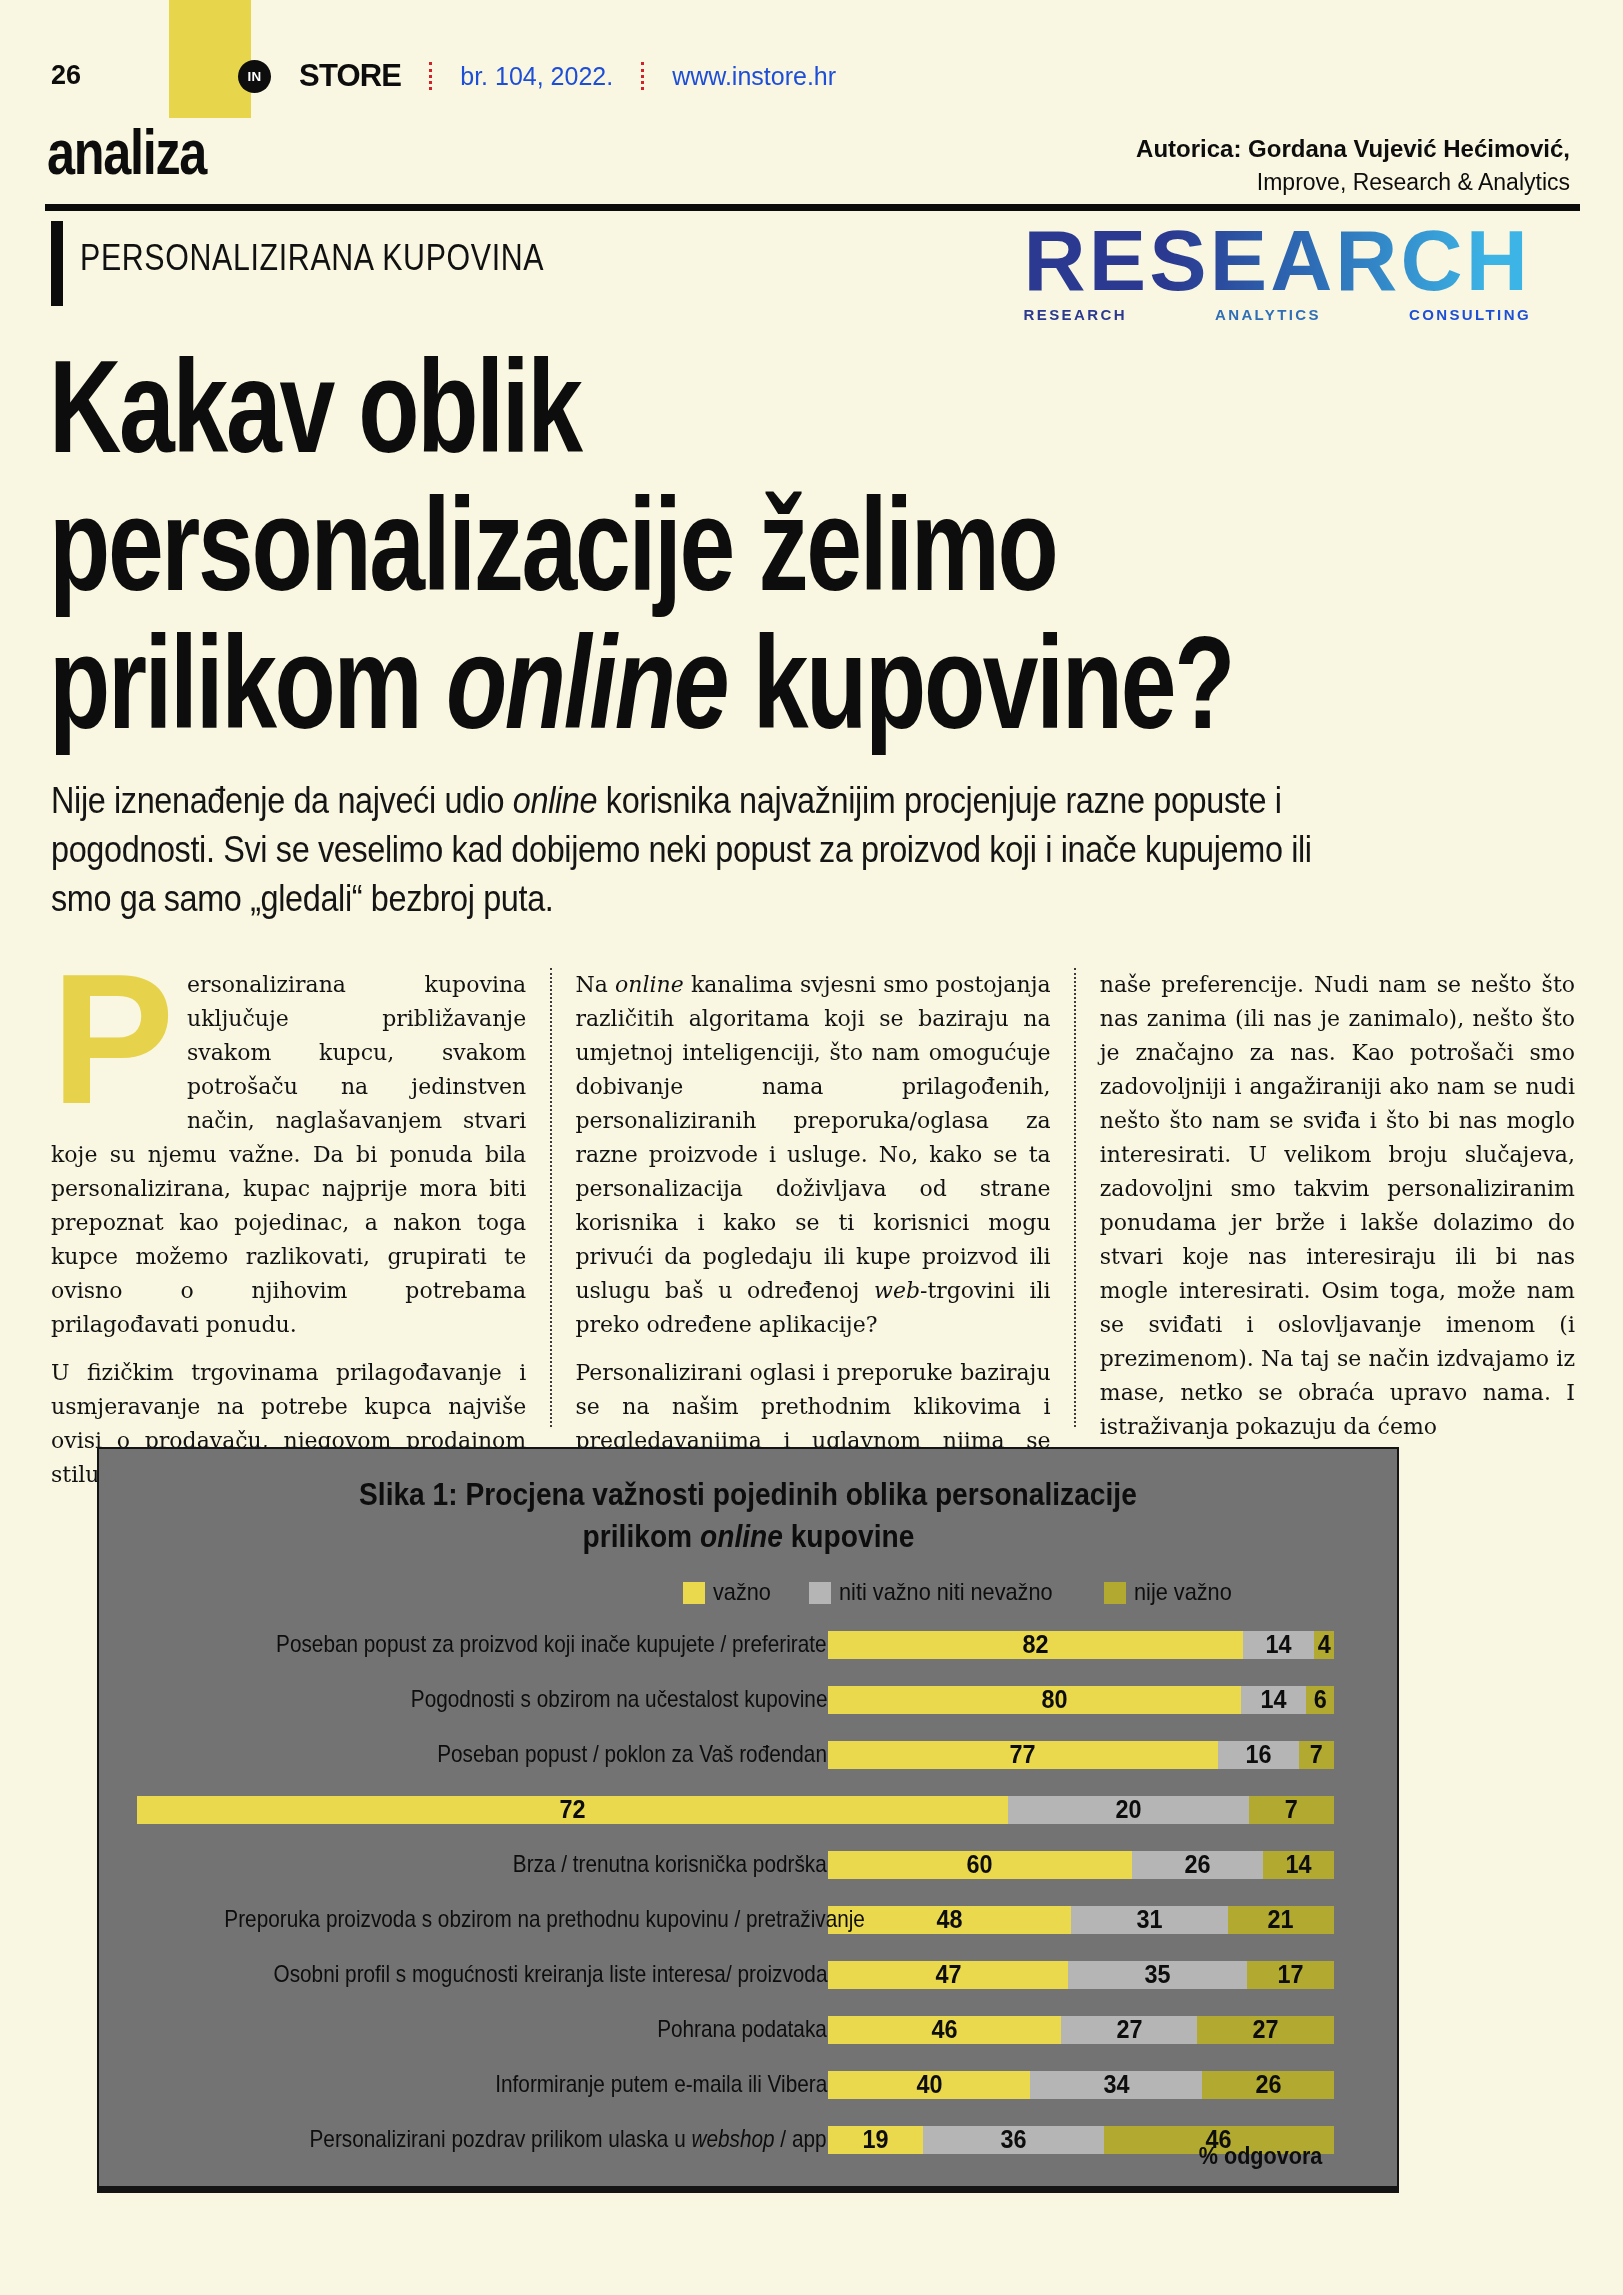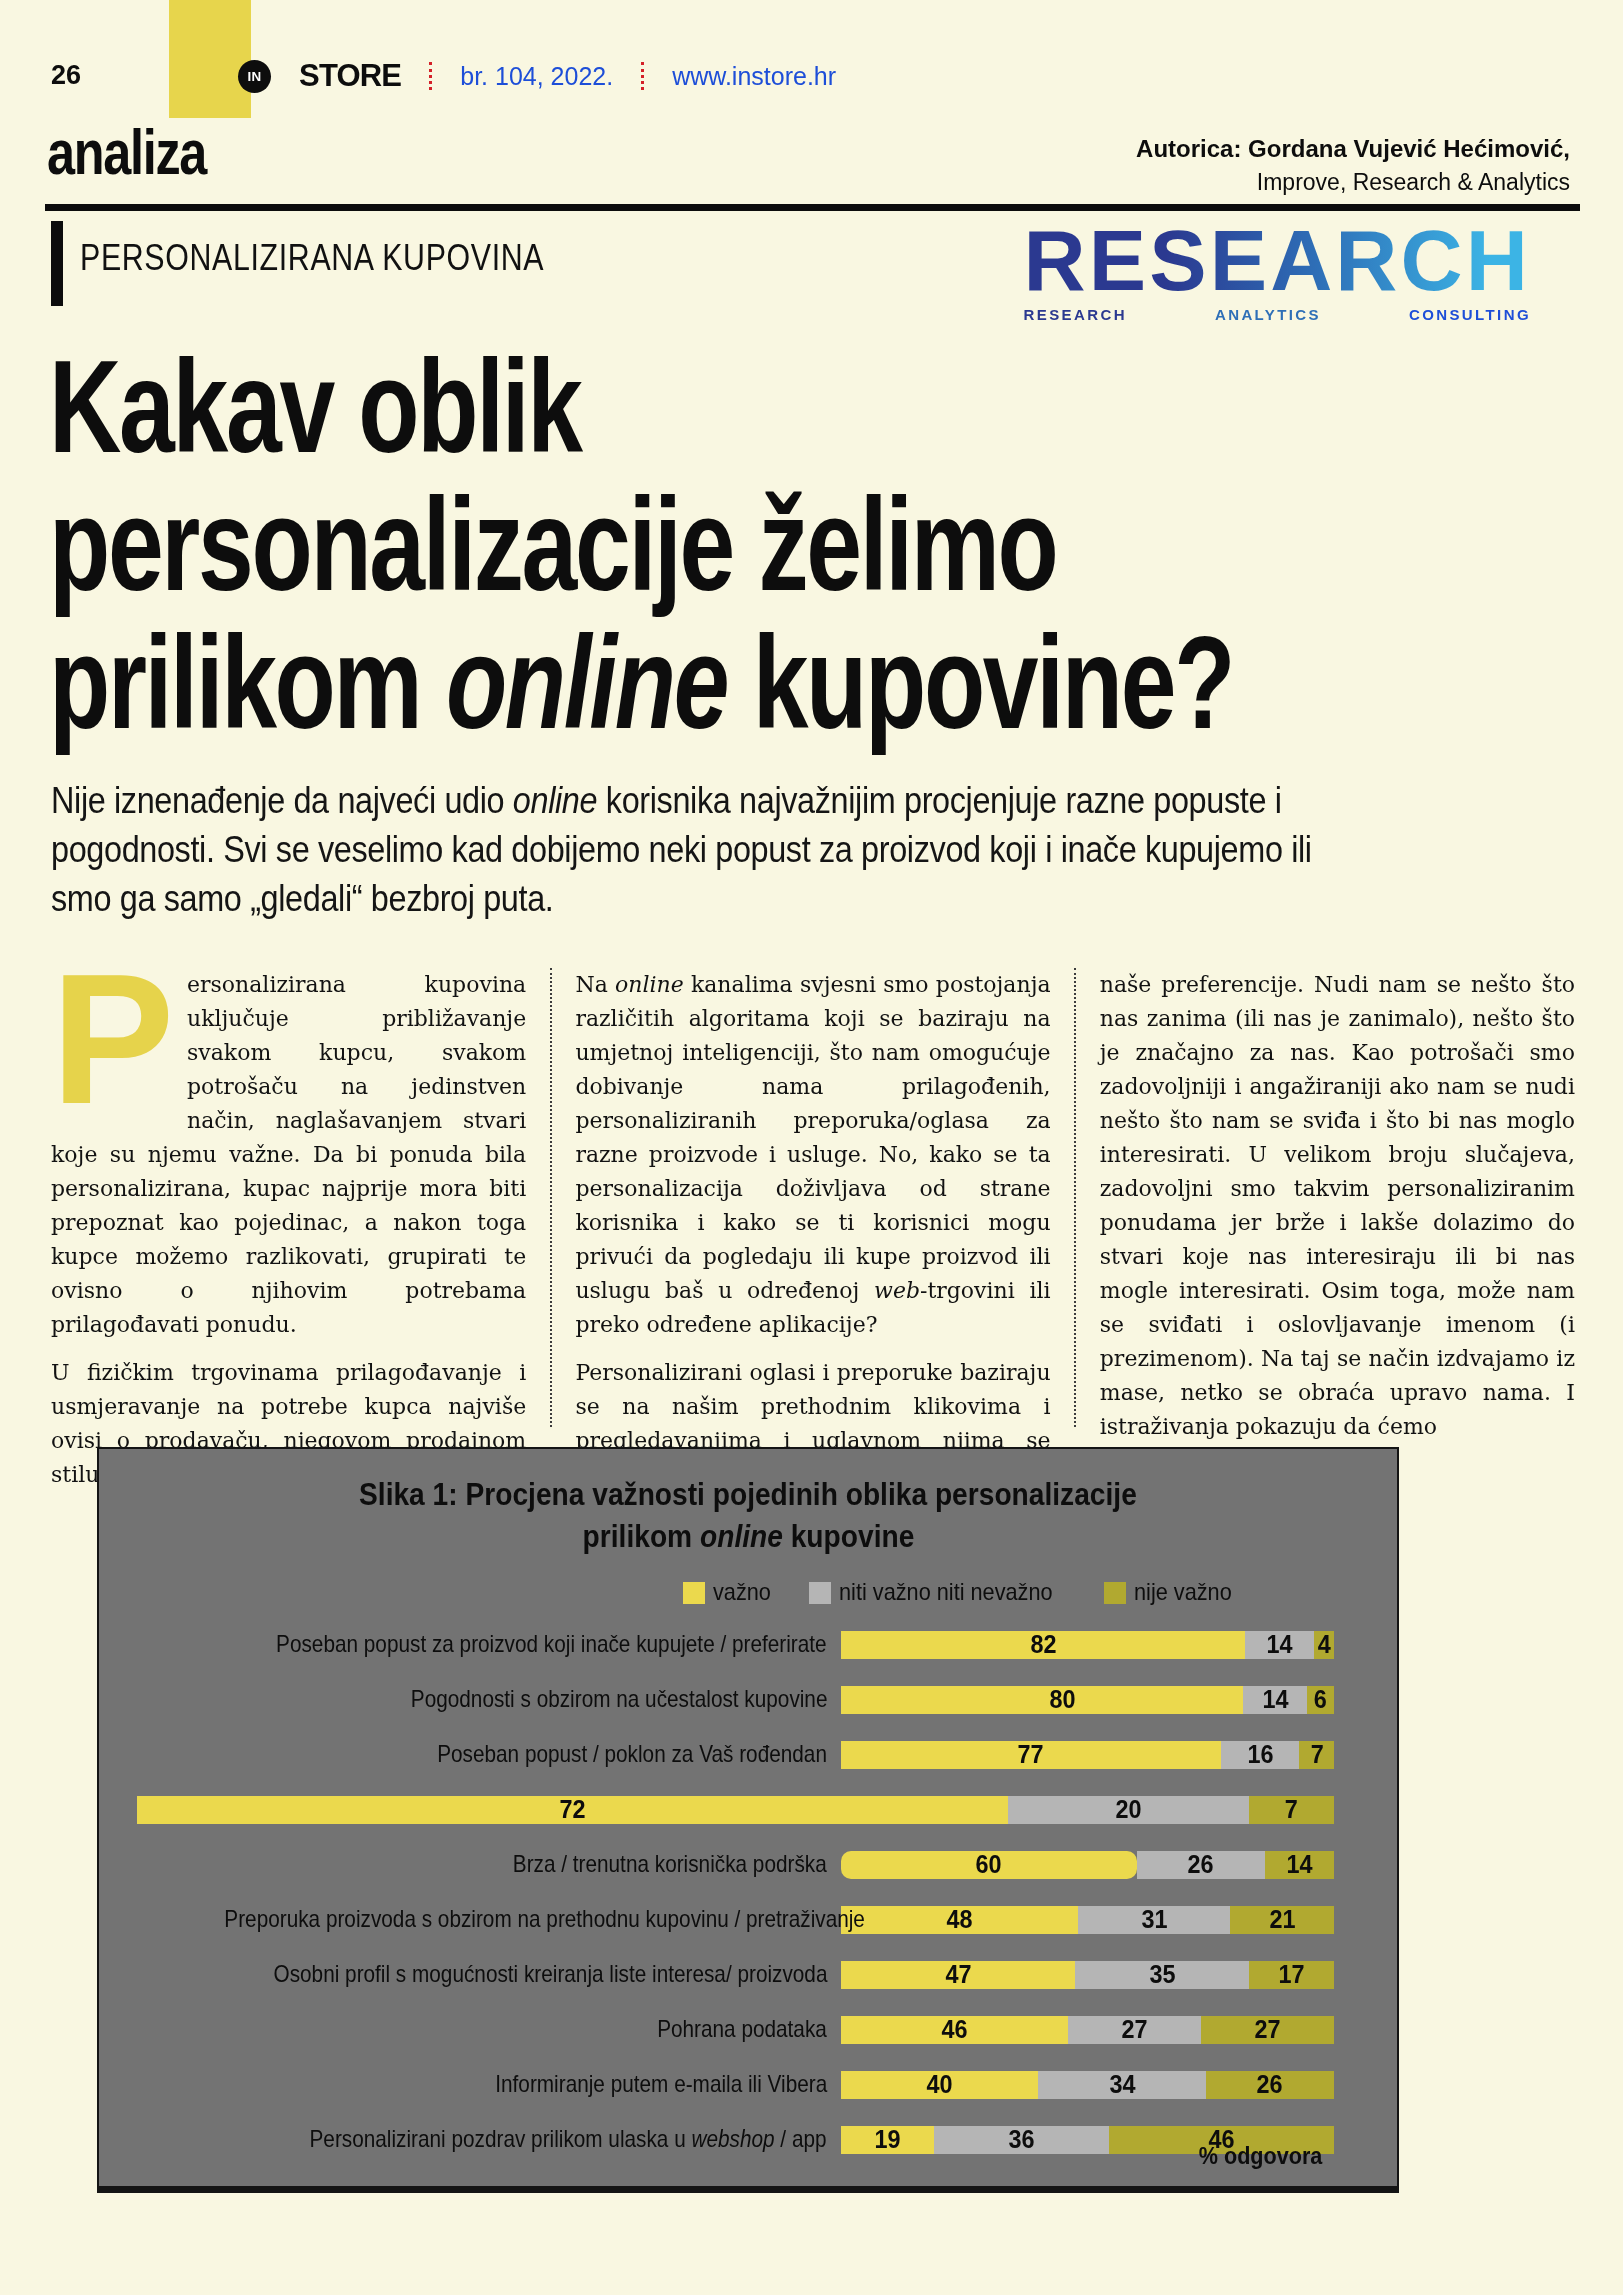--- a/index.html
+++ b/index.html
@@ -53,21 +53,21 @@
   .chart-title{margin-top:23.6px;text-align:center;font-weight:700;}
   .chart-title-line{display:block;text-align:center;}
   .chart-title-line > span{display:inline-block;transform:scaleX(.88);transform-origin:center top;
     white-space:nowrap;font-size:32px;line-height:42px;font-weight:700;}
   .legend{position:absolute;top:130px;right:157px;display:flex;align-items:center;gap:33px;}
   .legend-item{display:flex;align-items:center;}
   .legend-swatch{width:22px;height:22px;margin-right:7.9px;}
   .legend-label{font-size:23.6px;transform:scaleX(.92);transform-origin:left center;white-space:nowrap;}
   .chart-rows{position:absolute;top:182px;left:38px;right:63px;}
   .chart-row{display:flex;align-items:center;height:27.5px;margin-bottom:27.5px;}
-  .row-label{width:690px;padding-right:14px;text-align:right;flex:0 0 auto;}
+  .row-label{width:690px;padding-right:1px;text-align:right;flex:0 0 auto;}
   .row-label > span{display:inline-block;transform:scaleX(.88);transform-origin:right center;
     white-space:nowrap;font-size:23.6px;}
   .bar{flex:1 1 auto;height:27.5px;display:flex;}
   .bar-seg{display:flex;align-items:center;justify-content:center;min-width:0;height:100%;}
   .bar-value{font-size:26px;font-weight:700;transform:scaleX(.9);color:#0d0d0d;}
   .chart-footnote{position:absolute;bottom:15.7px;right:75px;font-size:24px;font-weight:700;
     transform:scaleX(.9);transform-origin:right center;}
   i{font-style:italic;}
 </style>
 </head>
@@ -199,21 +199,21 @@
             <span class="bar-value">20</span>
           </div>
           <div class="bar-seg" style="background: rgb(177, 169, 48); flex: 7 1 0%;">
             <span class="bar-value">7</span>
           </div>
         </div>
       </div>
       <div class="chart-row">
         <div class="row-label"><span><span>Brza / trenutna korisnička podrška</span></span></div>
         <div class="bar">
-          <div class="bar-seg" style="background: rgb(235, 217, 77); flex: 60 1 0%; border-radius: 10px;">
+          <div class="bar-seg" style="background: rgb(235, 217, 77); flex: 60 1 0%;">
             <span class="bar-value">60</span>
           </div>
           <div class="bar-seg" style="background: rgb(181, 181, 181); flex: 26 1 0%;">
             <span class="bar-value">26</span>
           </div>
           <div class="bar-seg" style="background: rgb(177, 169, 48); flex: 14 1 0%;">
             <span class="bar-value">14</span>
           </div>
         </div>
       </div>

